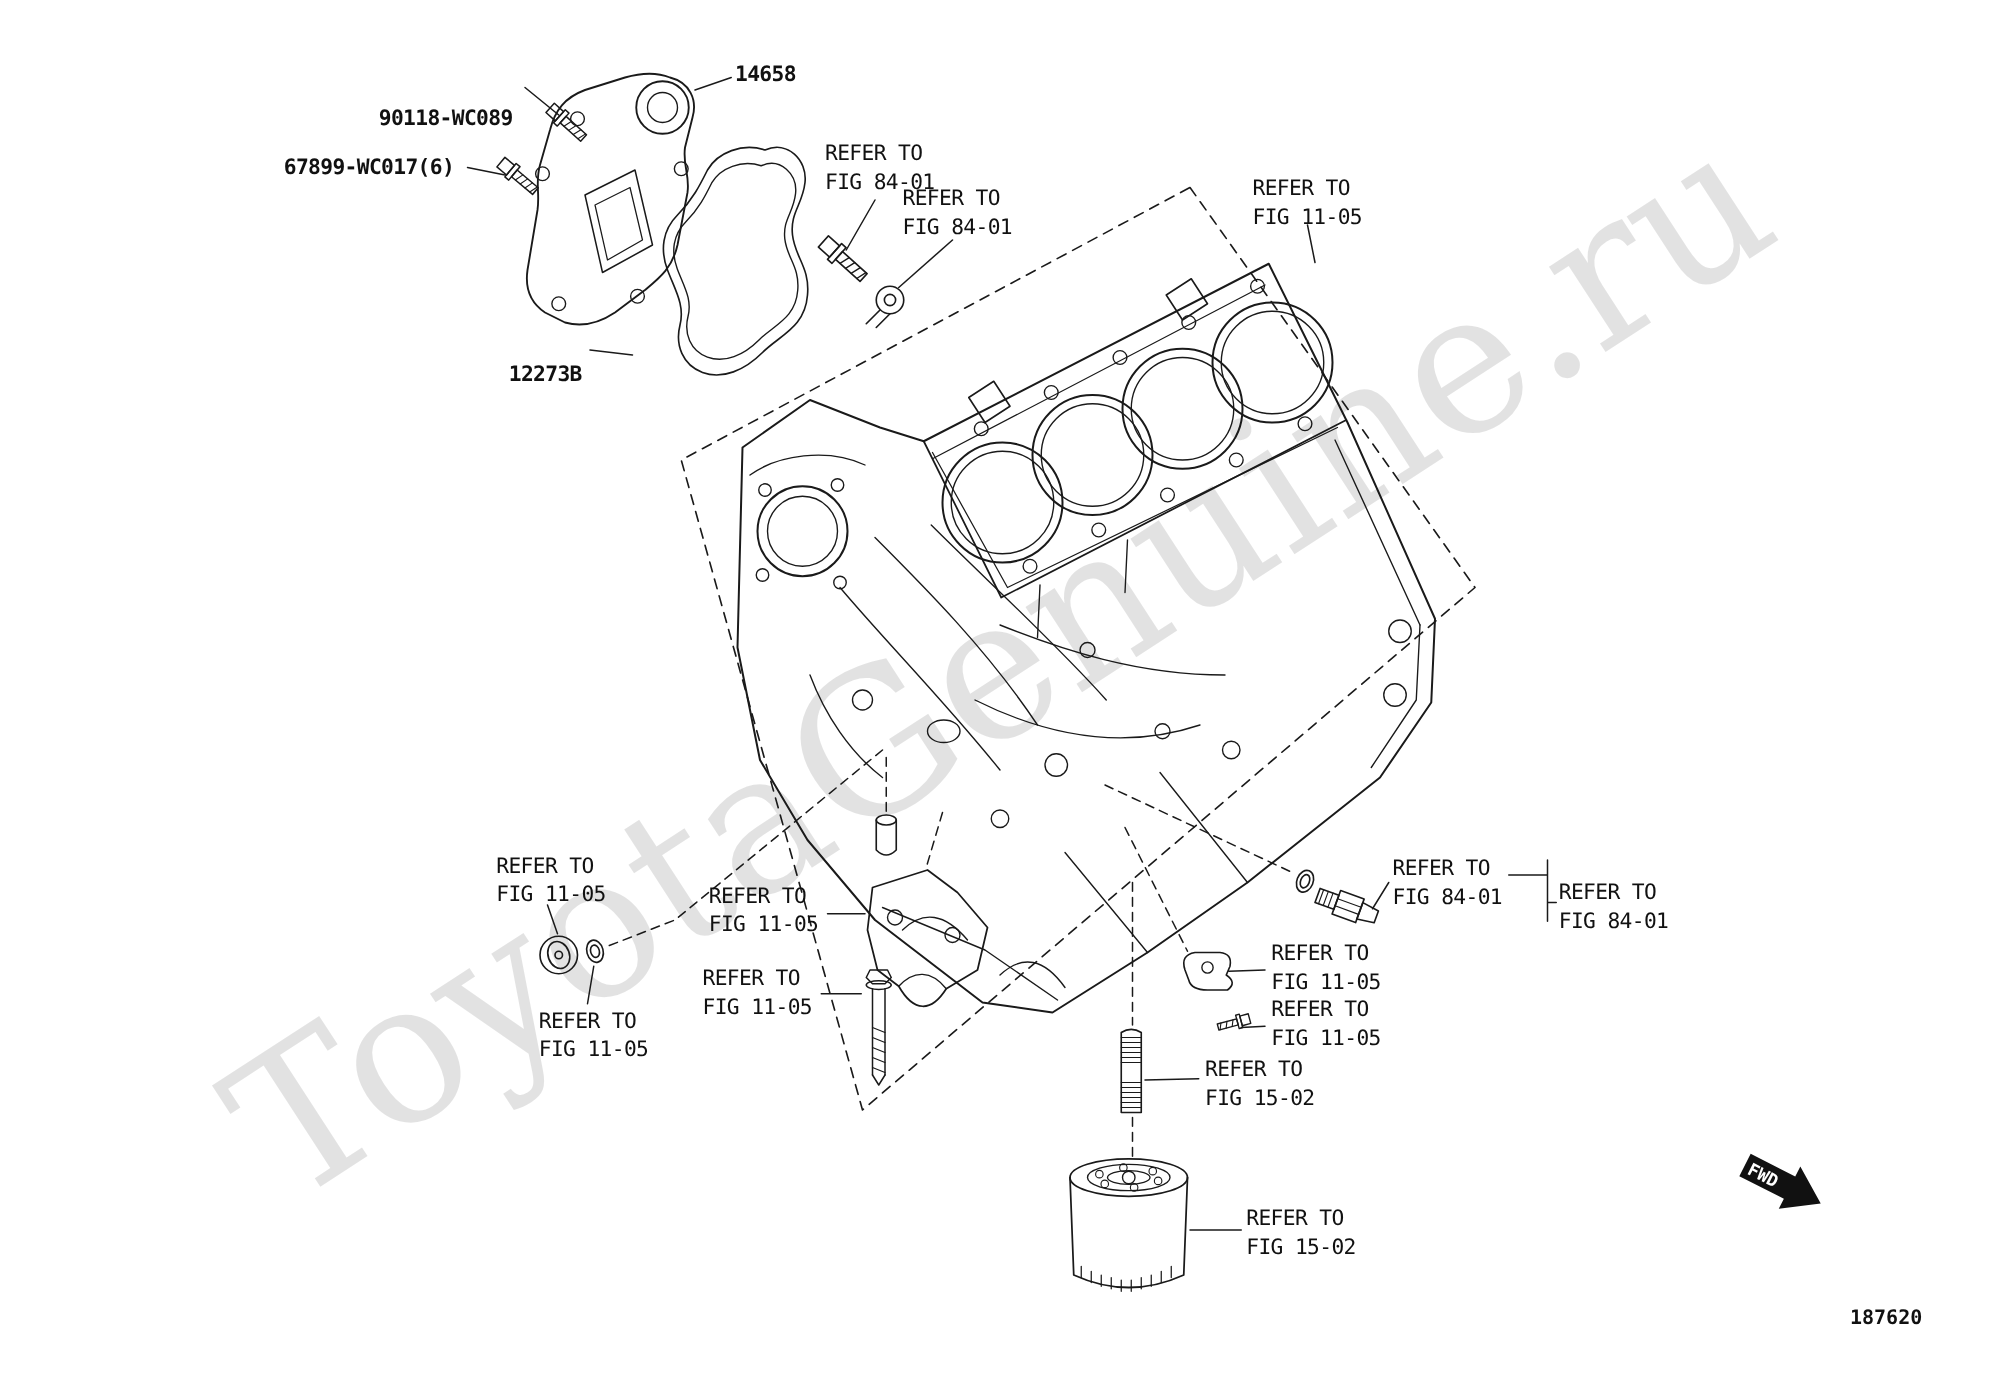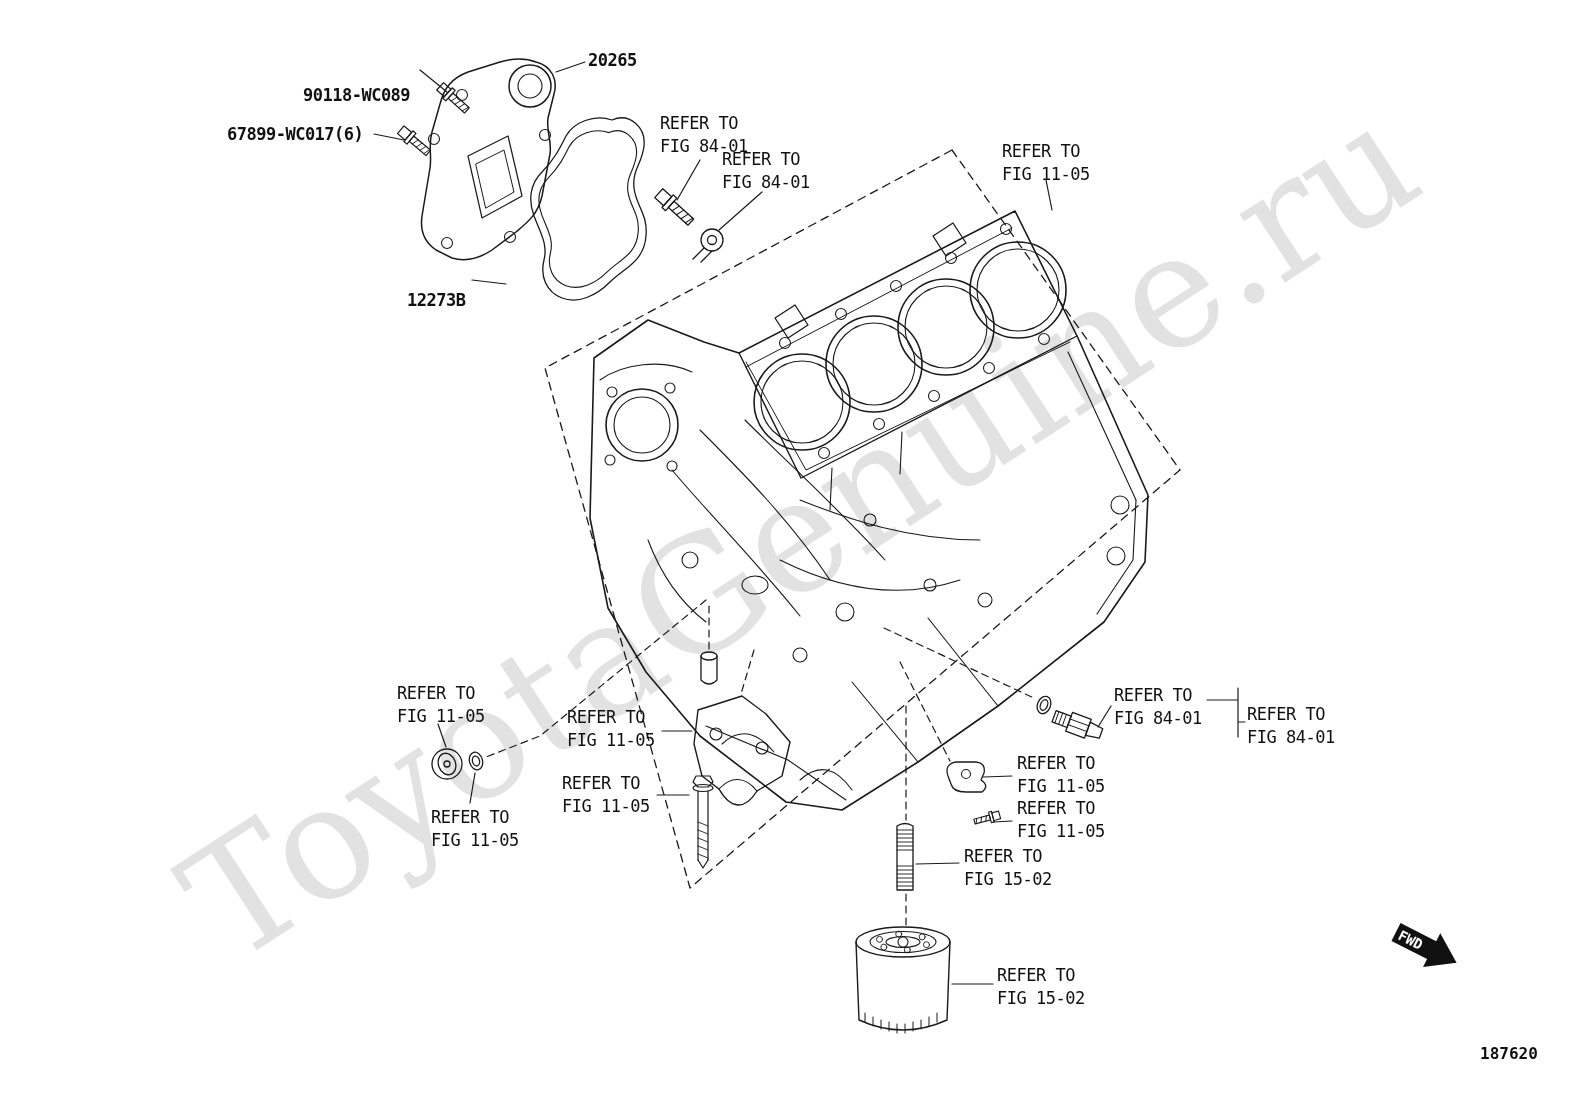--- a/index.html
+++ b/index.html
@@ -266,21 +266,21 @@
         <polygon points="0,-10 40,-10 40,-19 68,0 40,19 40,10 0,10" fill="#111" stroke="none"></polygon>
         <text x="4" y="5.5" fill="#fff" stroke="none" font-size="14" font-weight="bold" font-family="DejaVu Sans Mono, monospace">FWD</text>
       </g>
     </g>
   </svg>
 
   <div class="lbl" style="left:303px; top:59px;margin-top:26px;">
     <span>90118-WC089</span>
   </div>
   <div class="lbl" style="left:588px; top:50px;">
-    <span>20265</span>
+    <span>14658</span>
   </div>
   <div class="lbl" style="left:227px; top:124px;">
     <span>67899-WC017(6)</span>
   </div>
   <div class="lbl" style="left:407px; top:270px;margin-top:20px;">
     <span>12273B</span>
   </div>
 
   <div class="callout" style="left:660px; top:112px;">
     <span>REFER TO</span>

